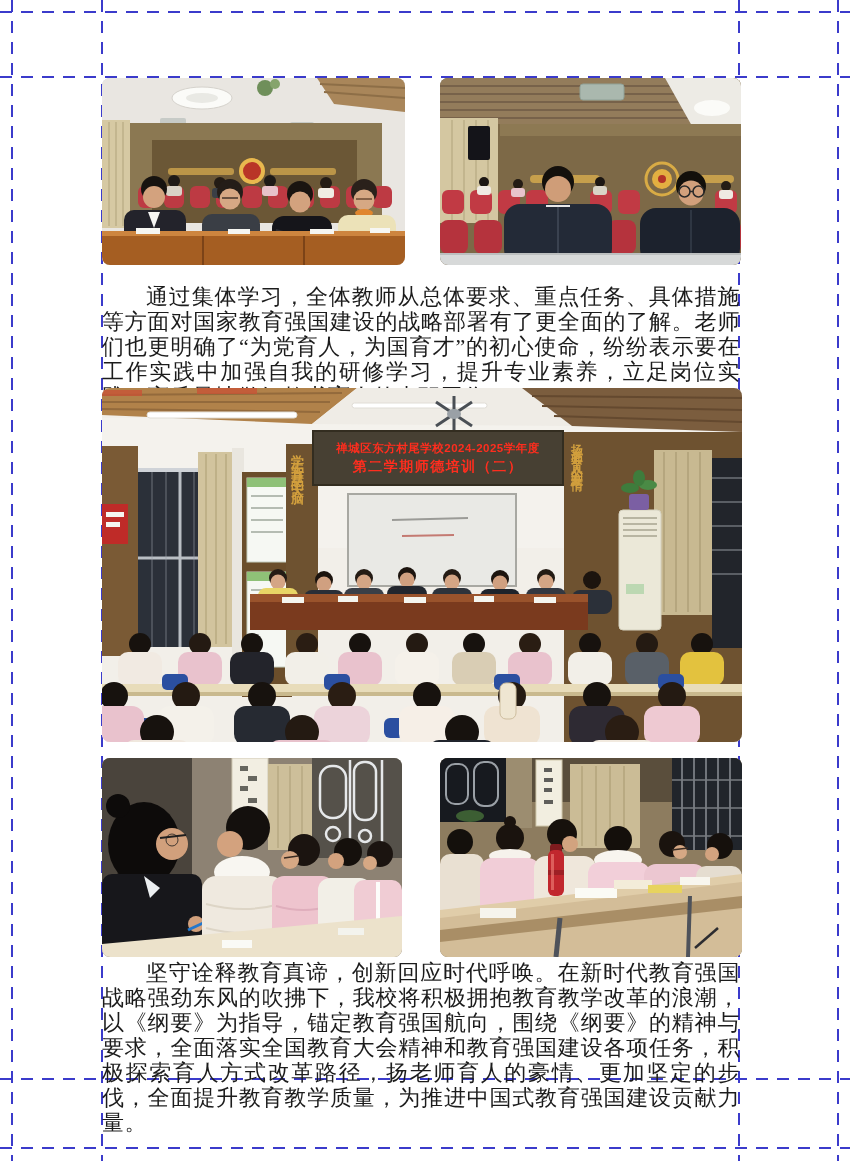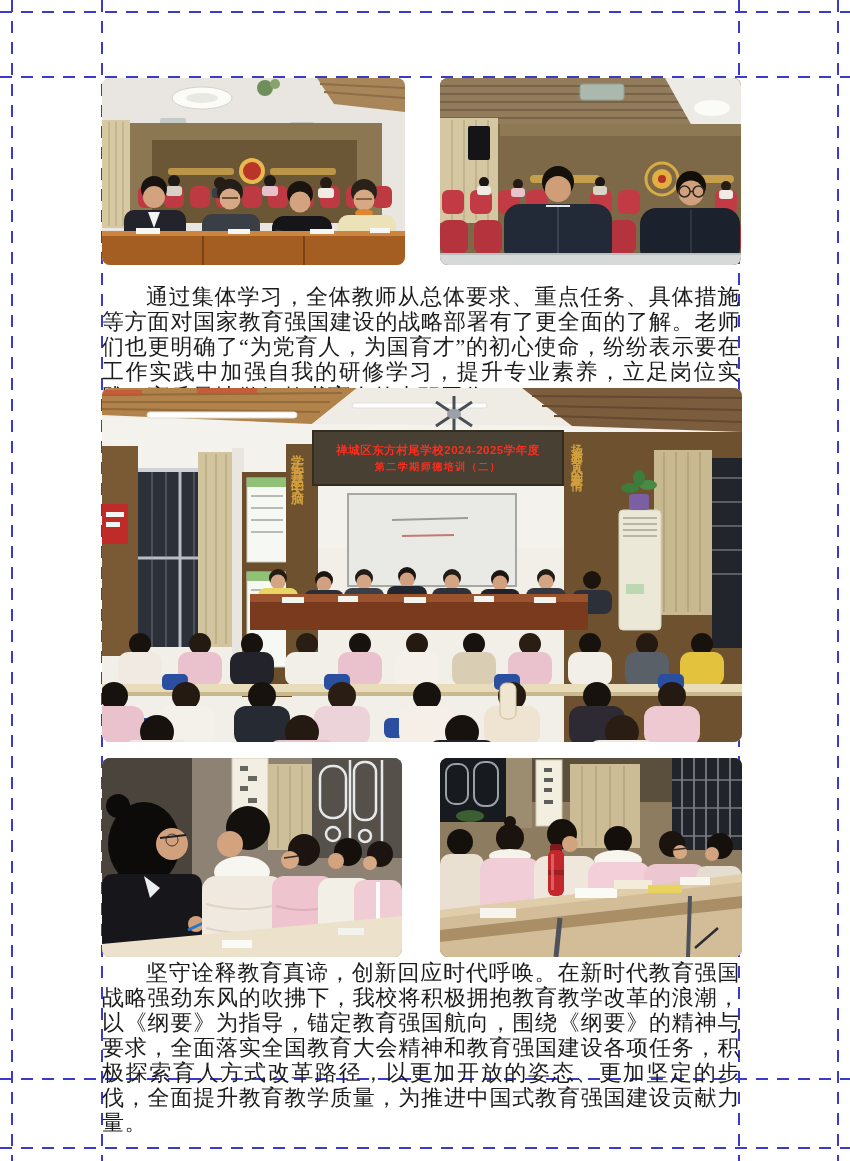--- a/index.html
+++ b/index.html
@@ -16,21 +16,21 @@
   
   .para{position:absolute;left:102px;width:638px;z-index:2;color:#1c1c1c;
         font-size:22px;line-height:25px;letter-spacing:0.6px;
         text-align:justify;text-indent:2em;}
   
   .banner{position:absolute;left:210px;top:42px;width:252px;height:56px;z-index:3;
           background:#474033;border:2px solid #332d20;box-sizing:border-box;
           display:flex;flex-direction:column;align-items:center;justify-content:center;gap:2px;
           font-family:"Liberation Sans","DejaVu Sans",sans-serif;font-weight:700;}
   .banner .l1{font-size:11.5px;letter-spacing:.5px;white-space:nowrap;}
-  .banner .l2{font-size:10px;letter-spacing:1.5px;white-space:nowrap;}
+  .banner .l2{font-size:14px;letter-spacing:1.5px;white-space:nowrap;}
   .vtext{position:absolute;z-index:3;writing-mode:vertical-rl;text-orientation:upright;
          font-weight:700;font-family:"Liberation Serif","DejaVu Serif",serif;opacity:.95;}
   .vtext.left{left:186px;top:56px;font-size:13px;letter-spacing:6px;}
   .vtext.right{left:466px;top:46px;font-size:12px;letter-spacing:5px;}
 </style>
 </head>
 <body>
 
 <div class="page">
 
@@ -513,15 +513,15 @@
       <rect x="208" y="127" width="34" height="8" fill="#e7d35e"></rect>
       <rect x="240" y="119" width="30" height="8" fill="#f8f6ee"></rect>
       <rect x="40" y="150" width="36" height="10" fill="#f6f4ec"></rect>
       <polygon points="0,172 302,138 302,150 0,184" fill="#a98e66"></polygon>
       <line x1="120" y1="160" x2="116" y2="199" stroke="#4e525a" stroke-width="5"></line>
       <line x1="250" y1="138" x2="248" y2="199" stroke="#4e525a" stroke-width="4"></line>
       <line x1="255" y1="190" x2="278" y2="170" stroke="#2c2c30" stroke-width="2.5"></line>
     </svg>
   </div>
 
-  <div class="para" style="top:960px">坚守诠释教育真谛，创新回应时代呼唤。在新时代教育强国战略强劲东风的吹拂下，我校将积极拥抱教育教学改革的浪潮，以《纲要》为指导，锚定教育强国航向，围绕《纲要》的精神与要求，全面落实全国教育大会精神和教育强国建设各项任务，积极探索育人方式改革路径，以更加开放的姿态、更加坚定的步伐，全面提升教育教学质量，为推进中国式教育强国建设贡献力量。</div>
+  <div class="para" style="top:960px">坚守诠释教育真谛，创新回应时代呼唤。在新时代教育强国战略强劲东风的吹拂下，我校将积极拥抱教育教学改革的浪潮，以《纲要》为指导，锚定教育强国航向，围绕《纲要》的精神与要求，全面落实全国教育大会精神和教育强国建设各项任务，积极探索育人方式改革路径，扬老师育人的豪情、更加坚定的步伐，全面提升教育教学质量，为推进中国式教育强国建设贡献力量。</div>
 
 </div>
 
 </body></html>

